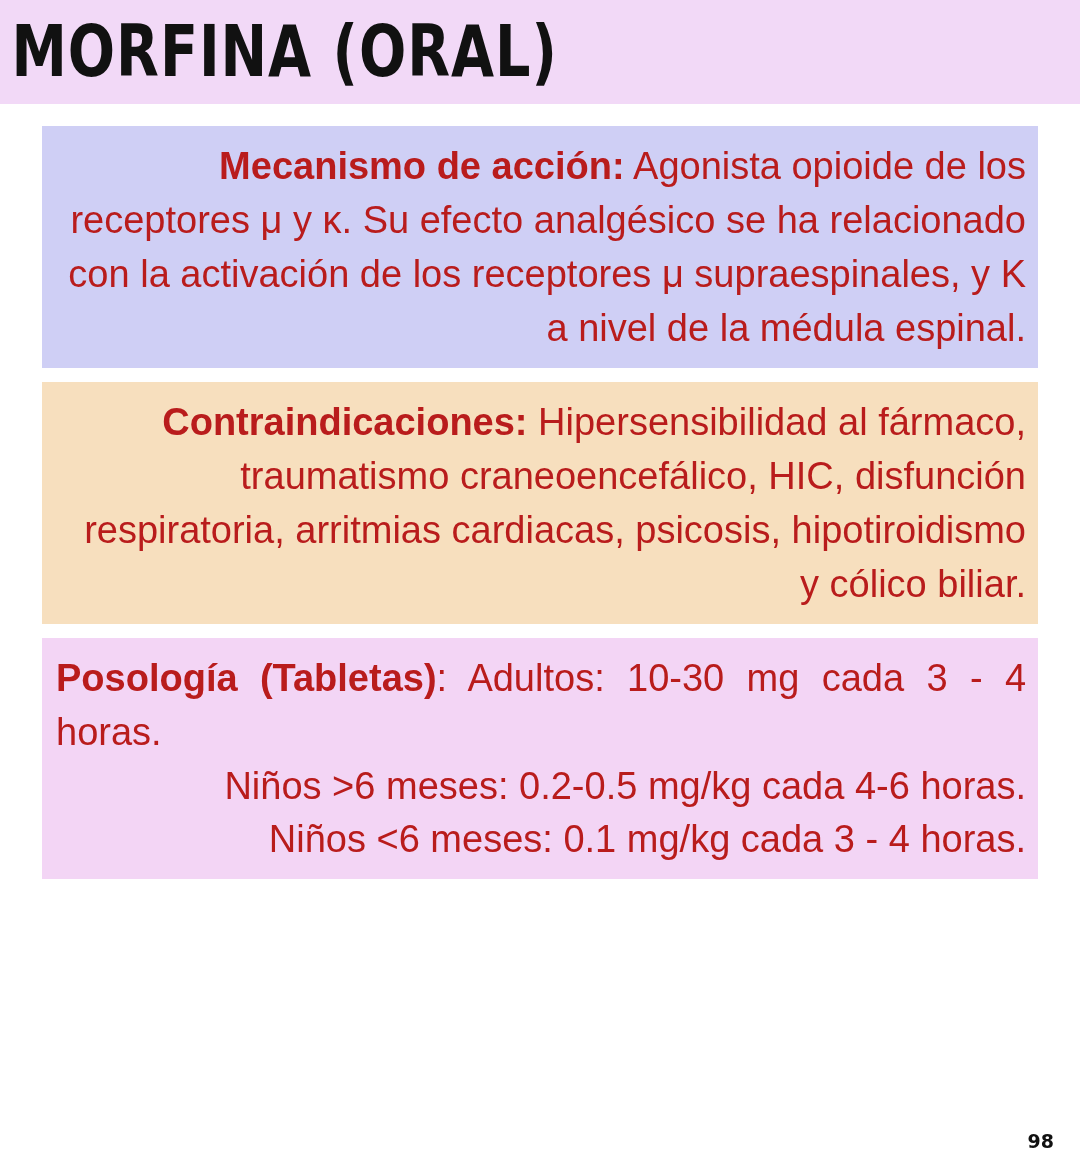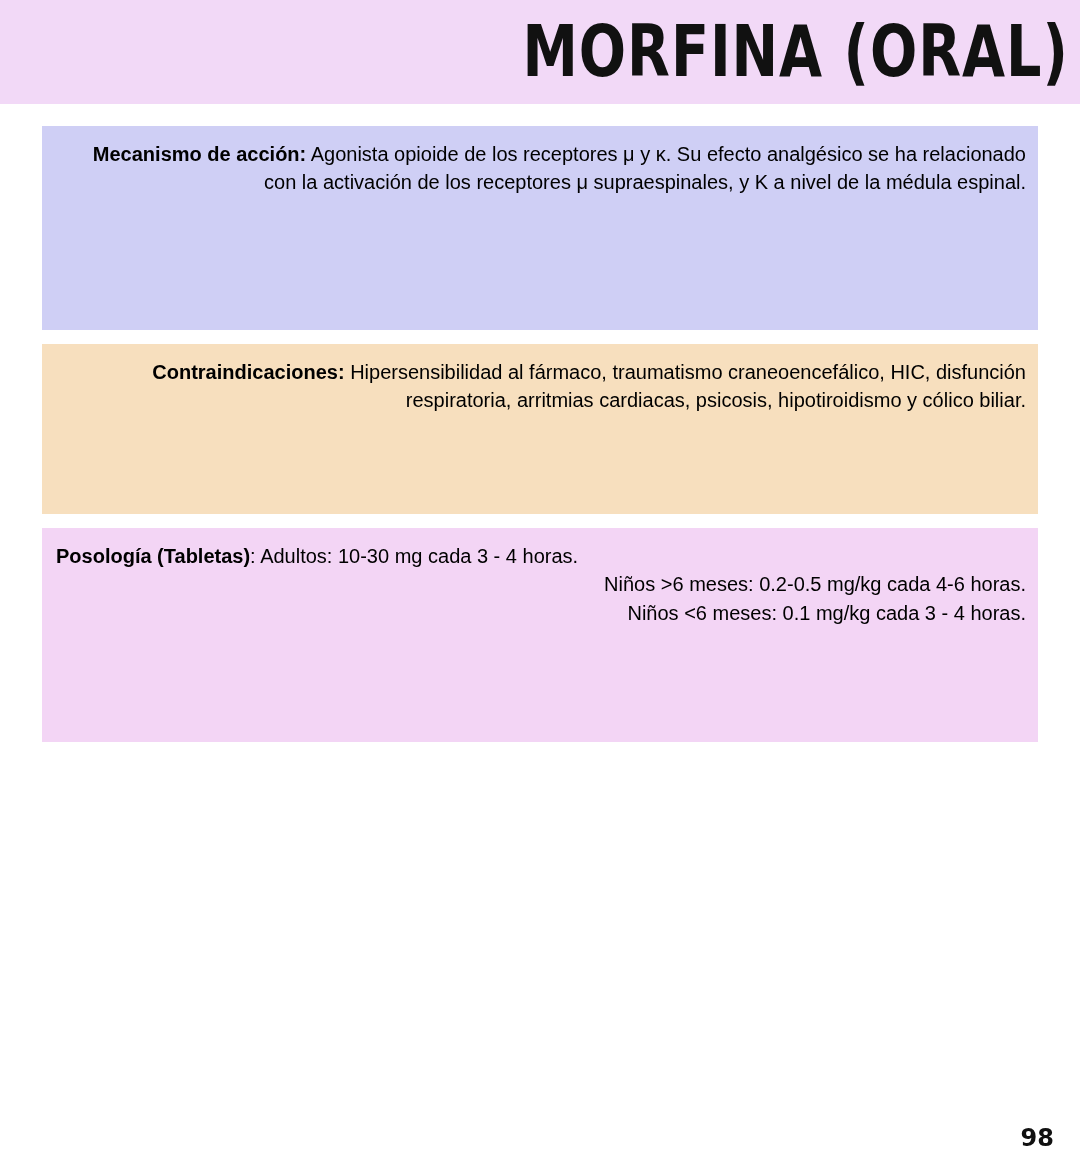--- a/index.html
+++ b/index.html
@@ -19,21 +19,21 @@
     height: 1164px;
     position: relative;
     box-sizing: border-box;
   }
   .header-band {
     width: 100%;
     height: 104px;
     background: #f2d9f7;
     display: flex;
     align-items: center;
-    justify-content: flex-end;
+    justify-content: flex-start;
     box-sizing: border-box;
   }
   .title {
     font-family: "DejaVu Sans", sans-serif;
     font-weight: bold;
     font-size: 58px;
     letter-spacing: 1px;
     color: #111111;
     text-transform: uppercase;
     transform: scaleY(1.22) scaleX(0.96);
@@ -41,23 +41,23 @@
     white-space: nowrap;
   }
   .content {
     padding: 22px 42px 0 42px;
     box-sizing: border-box;
   }
   .card {
     box-sizing: border-box;
     padding: 14px 12px 12px 14px;
     margin-bottom: 14px;
-    font-size: 20px;
+    font-size: 38px;
     line-height: 1.42;
-    color: #000000;
+    color: #b91c1c;
     text-align: justify;
     word-spacing: 0px;
   }
   .card p {
     margin: 0;
     text-align: right;
   }
   .card .lbl {
     font-weight: bold;
   }
@@ -86,21 +86,21 @@
   }
   .card-posologia .first-line {
     text-align: justify;
   }
   .page-number {
     position: absolute;
     right: 26px;
     bottom: 12px;
     font-family: "DejaVu Sans", sans-serif;
     font-weight: bold;
-    font-size: 24px;
+    font-size: 19px;
     color: #111111;
   }
 </style>
 </head>
 <body>
 
 <div class="page">
 
   <div class="header-band">
     <div class="title">MORFINA (ORAL)</div>

